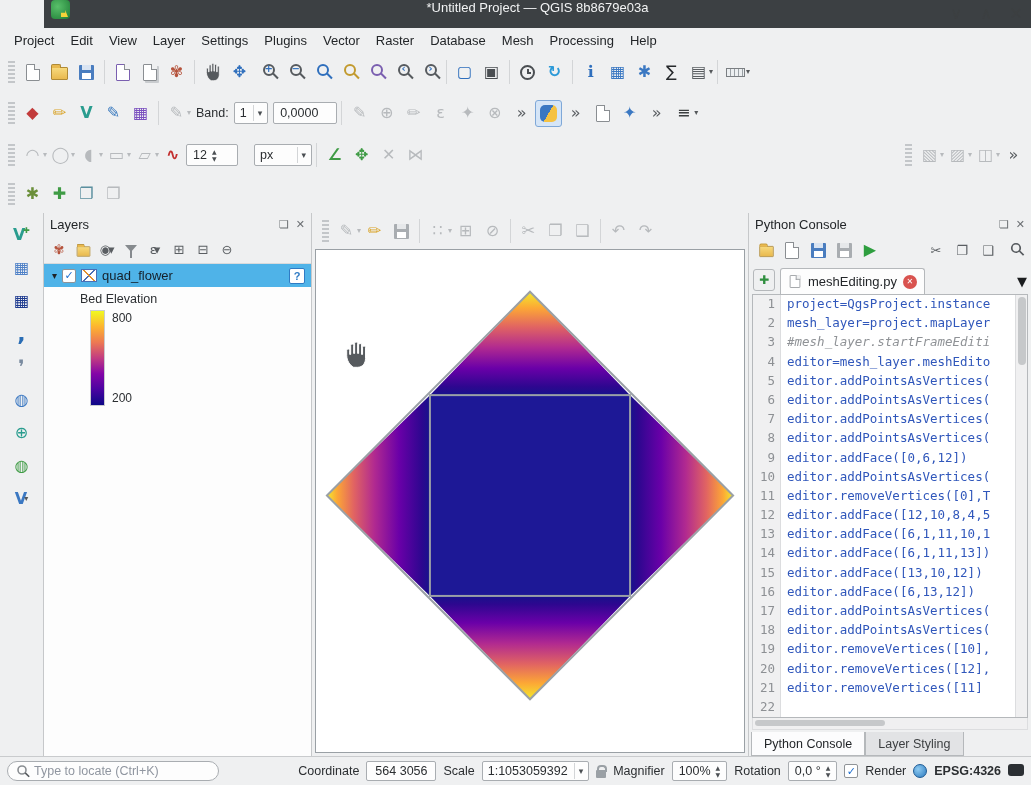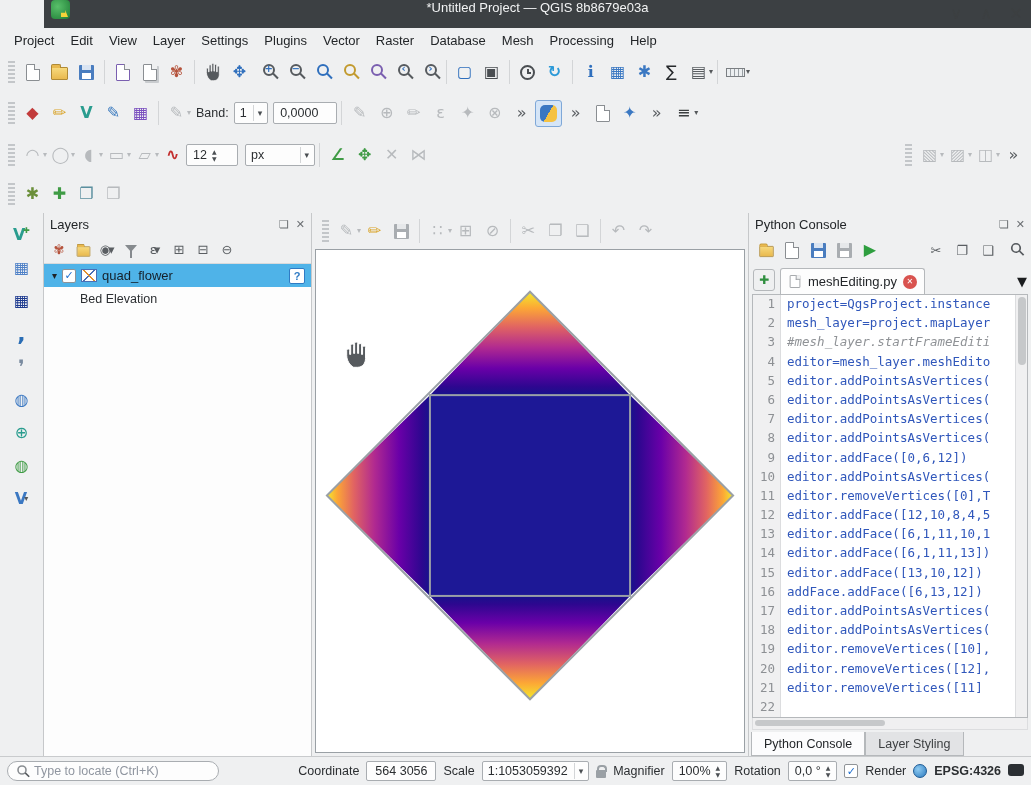--- a/index.html
+++ b/index.html
@@ -397,21 +397,21 @@
     <span class="tbtn">
         <i class="gi g-wave" style="color:#c33030;font-weight:bold"></i>
       </span>
     <span class="ebox" style="width:52px">
         <span>12</span>
         <span class="spin">
           <i class="gi g-up"></i>
           <i class="gi g-dn"></i>
         </span>
       </span>
-    <span class="combo" style="margin-left:7px;width:70px">
+    <span class="combo" style="margin-left:16px;width:58px">
         <span>px</span>
         <span class="cdiv" style="margin-left:auto"></span>
         <i class="gi g-caret" style="font-size:9px;color:#4a4e52"></i>
       </span>
     <span class="sep"></span>
     <span class="tbtn">
         <i class="gi g-angle" style="color:#3f9b45;font-weight:bold"></i>
       </span>
     <span class="tbtn">
         <i class="gi g-pansel" style="color:#3f9b45"></i>
@@ -533,20 +533,27 @@
               <span>✓</span>
             </span>
           <i class="ic meshic"></i>
           <span class="name">quad_flower</span>
           <span class="sp"></span>
           <span class="badge">
               <span>?</span>
             </span>
         </div>
         <div class="legtitle">Bed Elevation</div>
+        <div class="ramprow">
+          <div class="ramp"></div>
+          <div class="rlabels">
+            <span>800</span>
+            <span>200</span>
+          </div>
+        </div>
       </div>
     </div>
 
     <div class="center">
       <div class="digibar">
         <span class="grip"></span>
         <span class="tbtn">
             <i class="gi g-pencil dis"></i>
           </span>
           <i class="gi caret g-caret dis"></i>
@@ -723,21 +730,21 @@
             <div class="cl">editor.addPointsAsVertices(</div>
             <div class="cl">editor.addPointsAsVertices(</div>
             <div class="cl">editor.addPointsAsVertices(</div>
             <div class="cl">editor.addFace([0,6,12])</div>
             <div class="cl">editor.addPointsAsVertices(</div>
             <div class="cl">editor.removeVertices([0],T</div>
             <div class="cl">editor.addFace([12,10,8,4,5</div>
             <div class="cl">editor.addFace([6,1,11,10,1</div>
             <div class="cl">editor.addFace([6,1,11,13])</div>
             <div class="cl">editor.addFace([13,10,12])</div>
-            <div class="cl">addFace.addFace([6,13,12])</div>
+            <div class="cl">editor.addFace([6,13,12])</div>
             <div class="cl">editor.addPointsAsVertices(</div>
             <div class="cl">editor.addPointsAsVertices(</div>
             <div class="cl">editor.removeVertices([10],</div>
             <div class="cl">editor.removeVertices([12],</div>
             <div class="cl">editor.removeVertices([11]</div>
           </div>
         <div class="vscroll">
             <div class="vthumb"></div>
           </div>
       </div>

